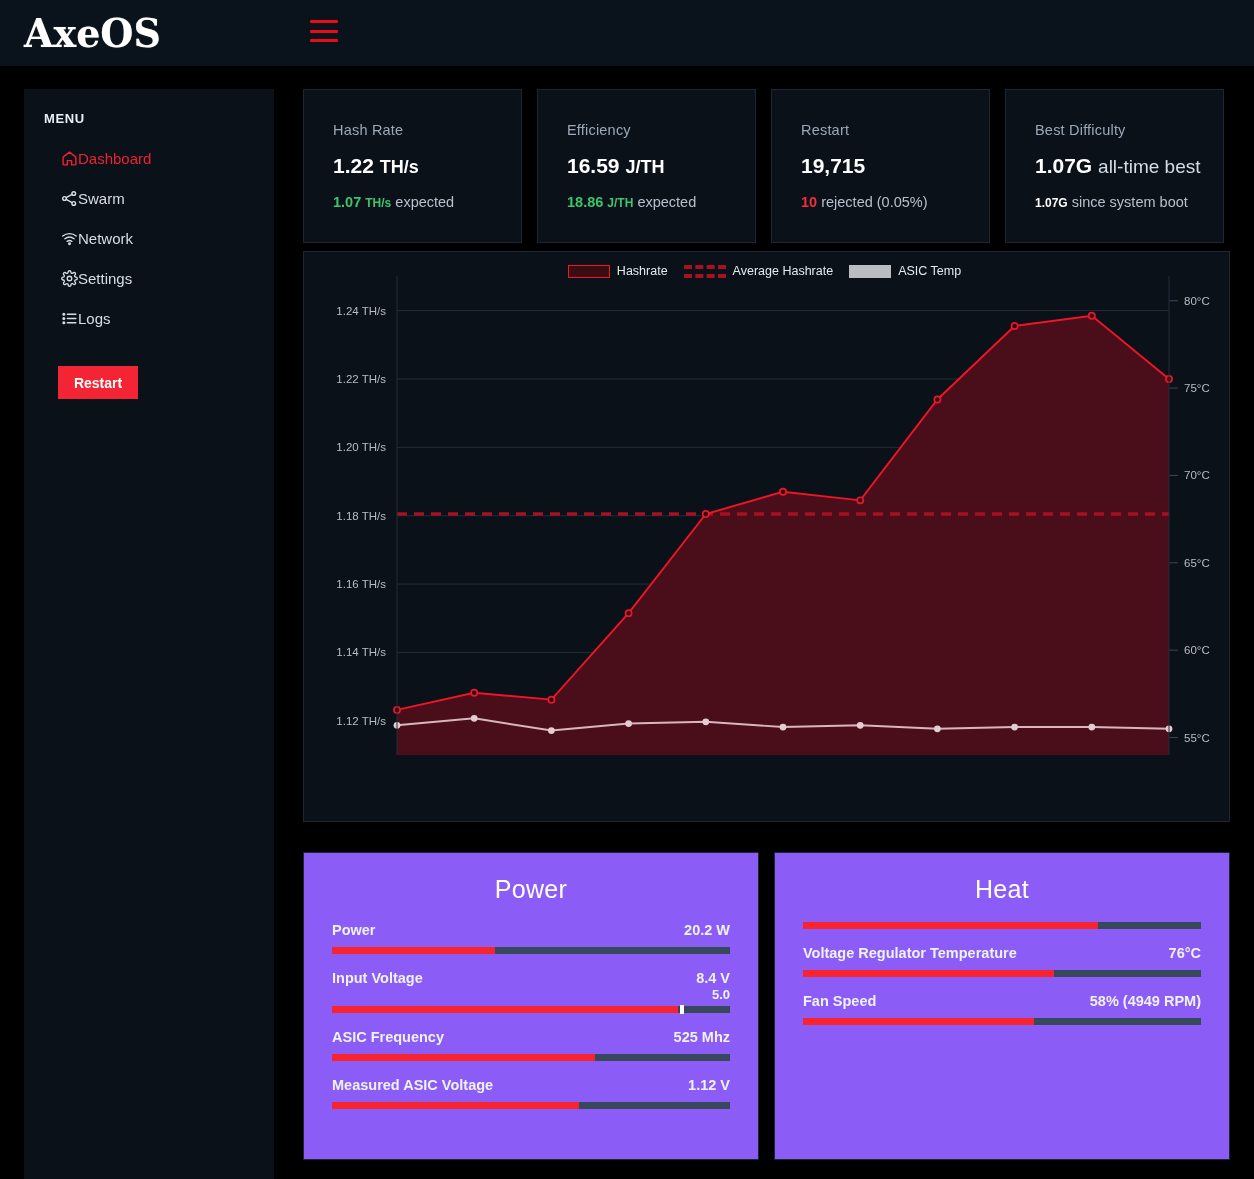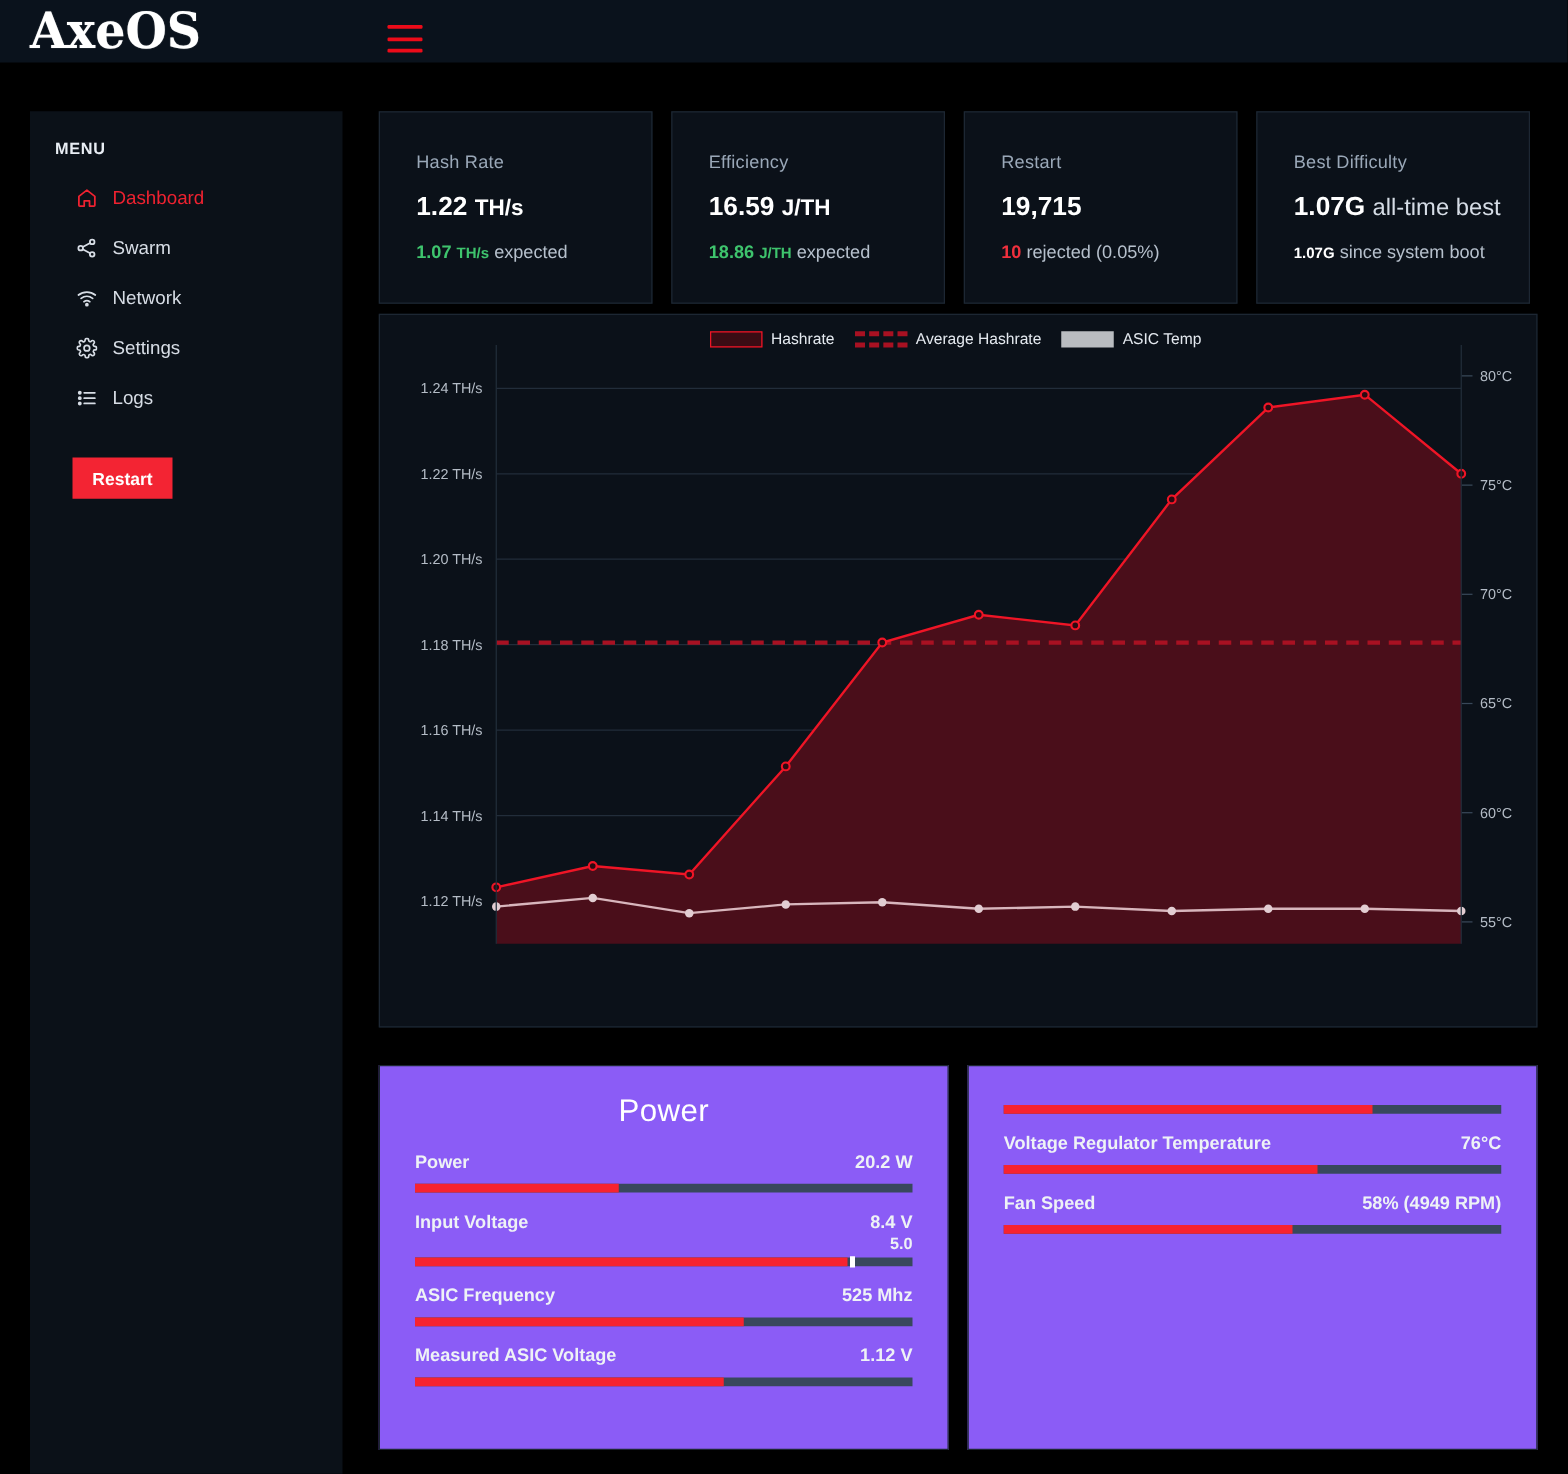--- a/index.html
+++ b/index.html
@@ -6,21 +6,21 @@
   * { box-sizing: border-box; margin: 0; padding: 0; }
   html, body {
     width: 1254px; height: 1179px;
     background: #000000;
     font-family: "Liberation Sans", sans-serif;
     color: #e8ecf1;
     overflow: hidden;
   }
   
   .topbar {
-    position: absolute; left: 0; top: 0; width: 1254px; height: 50px;
+    position: absolute; left: 0; top: 0; width: 1254px; height: 66px;
     background: #0a121c;
     display: flex; align-items: center;
   }
   .brand {
     margin-left: 24px;
     font-family: "DejaVu Serif", serif;
     font-weight: 700;
     font-size: 40px;
     letter-spacing: 0px;
     color: #ffffff;
@@ -43,21 +43,21 @@
   .sidebar {
     position: absolute; left: 24px; top: 89px; width: 250px; height: 1090px;
     background: #0b1118;
   }
   .menu-title {
     margin: 22px 0 12px 20px;
     font-size: 13px; font-weight: 700; letter-spacing: .6px; color: #e9eef4;
   }
   .nav { list-style: none; margin-top: 8px; }
   .nav li {
-    display: flex; align-items: center; gap: 12px;
+    display: flex; align-items: center; gap: 0;
     height: 40px; padding-left: 36px;
     font-size: 15px; color: #d7dde5; cursor: pointer;
   }
   .nav li.active { color: #ef2230; }
   .nav li .ico { width: 18px; height: 18px; display: inline-flex; align-items: center; justify-content: center; }
   .nav li .ico svg { width: 17px; height: 17px; }
   .restart-btn {
     margin: 28px 0 0 34px;
     width: 80px; height: 33px;
     background: #f32433; color: #fff; border: none;
@@ -364,20 +364,21 @@
               <span class="metric-val">1.12 V</span>
             </div>
             <div class="bar">
               <div class="fill" style="width: 62%;"></div>
             </div>
           </div>
         </div>
     </div>
 
     <div class="panel">
+      <h2>Heat</h2>
       <div id="heat-metrics">
           <div class="metric">
             <div class="bar">
               <div class="fill" style="width: 74%;"></div>
             </div>
           </div>
           <div class="metric">
             <div class="metric-row">
               <span class="metric-name">Voltage Regulator Temperature</span>
               <span class="metric-val">76°C</span>

